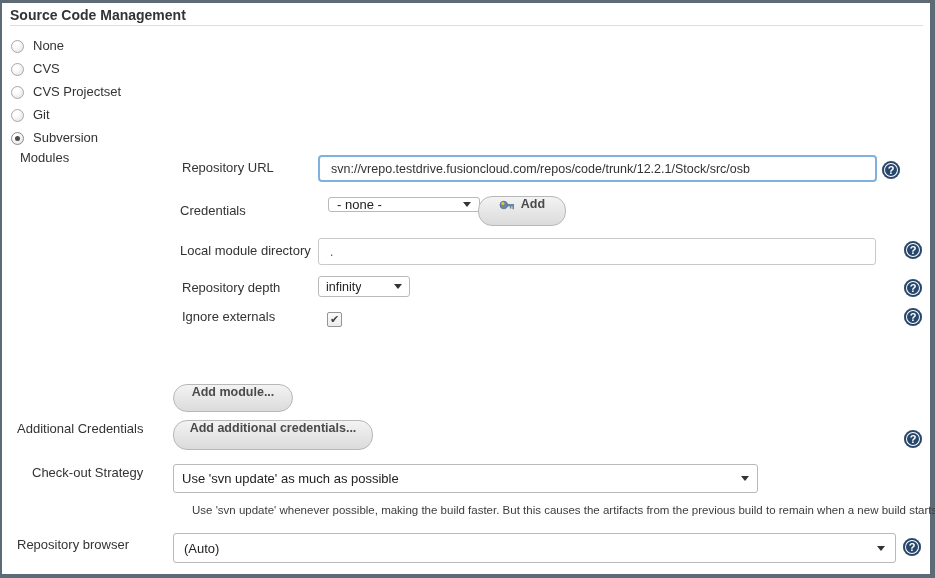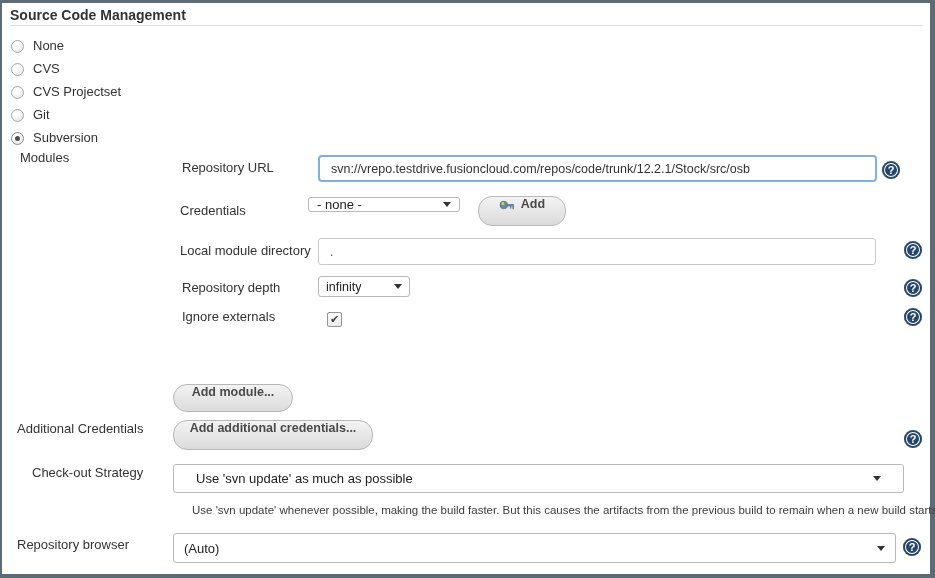--- a/index.html
+++ b/index.html
@@ -73,21 +73,21 @@
   <div class="abs radio selected" style="left:11px; top:132px;"></div>
   <div class="abs radio-label" style="left:33px; top:130px;">Subversion</div>
 
   <div class="abs field-label" style="left:20px; top:150px;text-align:center;">Modules</div>
 
   <div class="abs field-label" style="left:182px; top:160px;">Repository URL</div>
   <input class="abs text-input focused" style="left: 318px; top: 155px; width: 559px; height: 27px;" value="svn://vrepo.testdrive.fusioncloud.com/repos/code/trunk/12.2.1/Stock/src/osb">
   <div class="abs help-icon" style="left:882px; top:161px;">?</div>
 
   <div class="abs field-label" style="left:180px; top:203px;">Credentials</div>
-  <div class="abs select" style="left:308px; top:197px; width:152px; height:15px;align-items:center;">
+  <div class="abs select" style="left:328px; top:197px; width:152px; height:15px;align-items:center;">
     <span class="txt">- none -</span>
     <span class="arrow"></span>
   </div>
   <div class="abs btn" style="left:478px; top:196px; width:88px; height:30px;">
     <svg class="key-icon" viewBox="0 0 16 16">
       <rect x="7.5" y="7" width="7.5" height="2.4" fill="#6e87a0"></rect>
       <rect x="10.8" y="9" width="1.6" height="2.6" fill="#6e87a0"></rect>
       <rect x="13.4" y="9" width="1.6" height="3.2" fill="#6e87a0"></rect>
       <circle cx="4.8" cy="8" r="3.8" fill="#6e87a0" stroke="#51708c" stroke-width="0.8"></circle>
       <circle cx="3.9" cy="6.4" r="1.5" fill="#ecc83d"></circle>
@@ -112,21 +112,21 @@
   </div>
   <div class="abs help-icon" style="left:904px; top:308px;">?</div>
 
   <div class="abs btn" style="left:173px; top:384px; width:120px; height:28px;">Add module...</div>
 
   <div class="abs field-label" style="left:17px; top:421px;">Additional Credentials</div>
   <div class="abs btn" style="left:173px; top:420px; width:200px; height:30px;">Add additional credentials...</div>
   <div class="abs help-icon" style="left:904px; top:430px;">?</div>
 
   <div class="abs field-label" style="left:32px; top:465px;">Check-out Strategy</div>
-  <div class="abs select" style="left:173px; top:464px; width:731px; height:29px; padding:0 22px;">
+  <div class="abs select" style="left:173px; top:464px; width:585px; height:29px; padding:0 8px;">
     <span class="txt">Use 'svn update' as much as possible</span>
     <span class="arrow"></span>
   </div>
   <div class="abs desc" style="left:192px; top:504px;">Use 'svn update' whenever possible, making the build faster. But this causes the artifacts from the previous build to remain when a new build starts.</div>
 
   <div class="abs field-label" style="left:17px; top:537px;">Repository browser</div>
   <div class="abs select" style="left:173px; top:533px; width:723px; height:30px; padding:0 10px;">
     <span class="txt">(Auto)</span>
     <span class="arrow"></span>
   </div>

